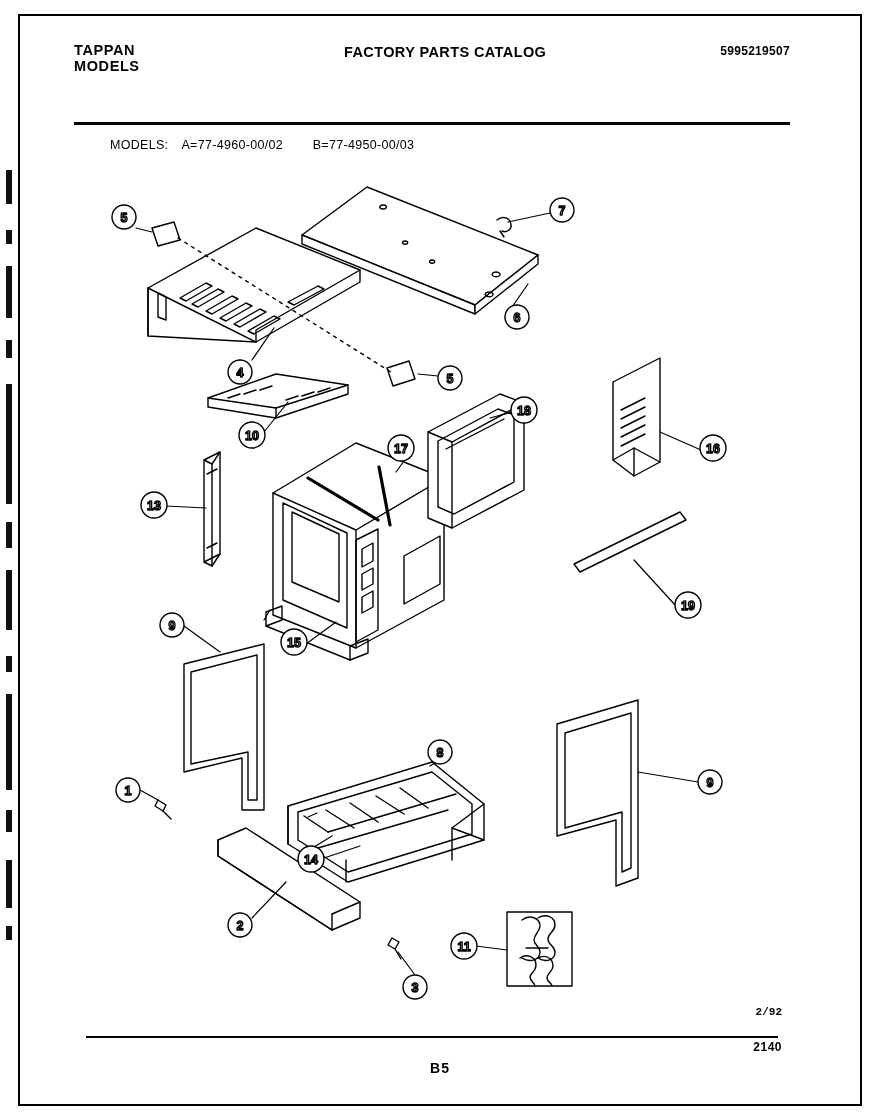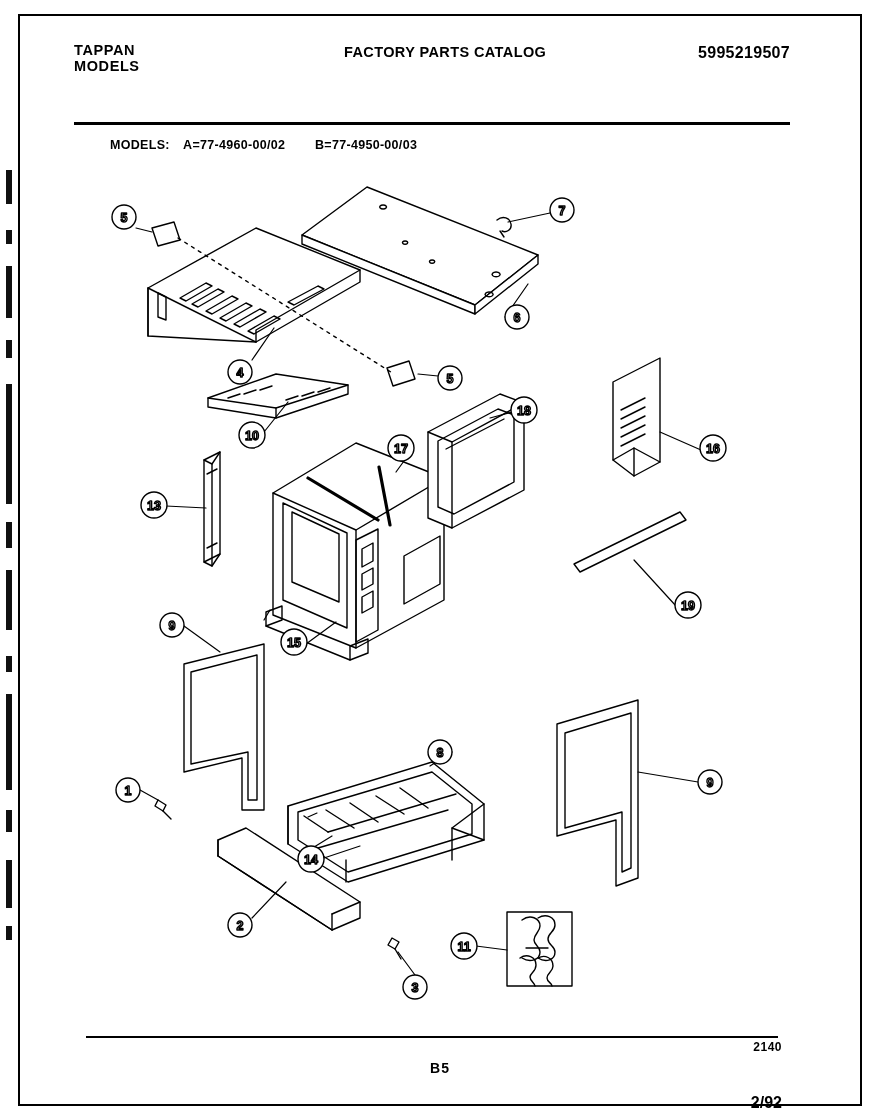--- a/index.html
+++ b/index.html
@@ -70,38 +70,38 @@
     top: 2px;
     width: 300px;
     font-size: 14.5px;
     font-weight: bold;
     letter-spacing: 0.4px;
   }
   .catalog-number {
     position: absolute;
     right: 0;
     top: 2px;
-    font-size: 16px;
+    font-size: 12px;
     font-weight: bold;
     letter-spacing: 0.3px;
   }
   .rule-top {
     position: absolute;
     left: 74px;
     top: 122px;
     width: 716px;
     height: 3px;
     background: #000;
   }
   .models-line {
     position: absolute;
     left: 74px;
     top: 138px;
     font-size: 12.5px;
-    font-weight: bold;
+    font-weight: normal;
     letter-spacing: 0.3px;
     padding-left: 36px;
   }
   .models-line .mk { margin-right: 10px; }
   .models-line .m2 { margin-left: 26px; }
   .rule-bottom {
     position: absolute;
     left: 86px;
     top: 1036px;
     width: 692px;
@@ -114,23 +114,24 @@
     top: 1060px;
     width: 880px;
     text-align: center;
     font-size: 14px;
     font-weight: bold;
     letter-spacing: 1px;
   }
   .rev-date {
     position: absolute;
     right: 98px;
-    top: 1094px;
-    font-size: 16px;
-    font-weight: bold;
+    top: 1006px;
+    font-size: 11px;
+    font-weight: bold;
+    font-family: Liberation Mono, monospace;
   }
   .fig-number {
     position: absolute;
     right: 98px;
     top: 1040px;
     font-size: 12px;
     font-weight: bold;
     letter-spacing: 0.5px;
   }
   .diagram {

